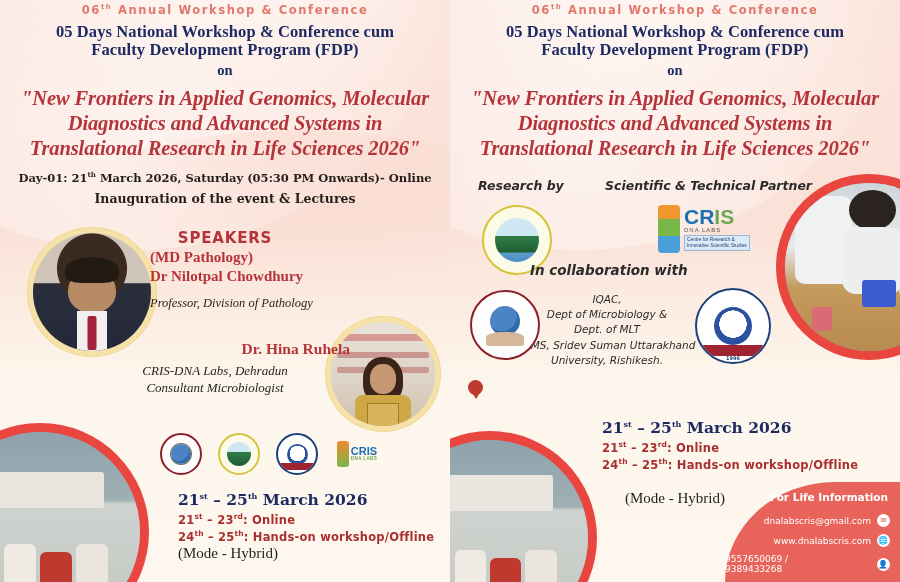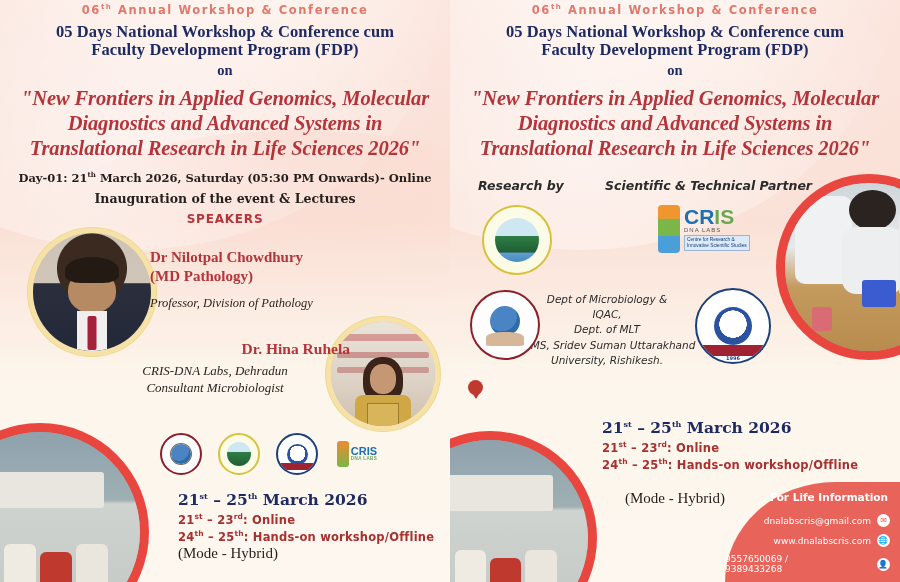--- a/index.html
+++ b/index.html
@@ -51,22 +51,22 @@
     color:#b4343a;font-weight:bold;font-style:italic;font-size:20.5px;
     line-height:1.22;margin-top:7px;letter-spacing:-.1px;
   }
   .dayline{
     color:#241f1c;font-weight:bold;font-size:11.5px;margin-top:9px;
     font-family:"DejaVu Serif", serif;
   }
   .dayline sup{font-size:7px;}
   .inaug{color:#241f1c;font-weight:bold;font-size:12.5px;margin-top:6px;
     font-family:"DejaVu Serif", serif;text-align:center;}
-  .speakers-hd{color:#b4343a;font-weight:bold;font-size:12px;
-    letter-spacing:.8px;margin-top:6px;font-family:"DejaVu Sans", sans-serif;}
+  .speakers-hd{color:#b4343a;font-weight:bold;font-size:15px;
+    letter-spacing:.8px;margin-top:23px;font-family:"DejaVu Sans", sans-serif;}
   .spk-photo{
     position:absolute;border-radius:50%;overflow:hidden;
     box-shadow:0 0 0 5px #f6e2a8, 0 0 0 6px #efd98f;
     background:#cfc4b4;z-index:4;
   }
   .ph-inner{width:100%;height:100%;position:relative;}
   .spk1-name{position:absolute;left:150px;top:248px;width:230px;text-align:left;
     color:#b4343a;font-weight:bold;font-size:15px;line-height:1.25;z-index:5;}
   .spk1-desc{position:absolute;left:150px;top:295px;width:250px;text-align:left;
     color:#241f1c;font-style:italic;font-size:12.5px;line-height:1.3;z-index:5;}
@@ -157,22 +157,22 @@
              width:48px;height:42px;background:#b68a63;border-radius:45% 45% 48% 48%;"></div>
         <div style="position:absolute;left:50%;top:20%;transform:translateX(-50%);
              width:54px;height:26px;background:#241a14;border-radius:50% 50% 30% 30%;"></div>
         <div style="position:absolute;left:50%;top:66%;transform:translateX(-50%);
              width:30px;height:40px;background:#f2f0ee;"></div>
         <div style="position:absolute;left:50%;top:70%;transform:translateX(-50%);
              width:9px;height:34px;background:#a5233a;border-radius:2px;"></div>
       </div>
     </div>
     <div class="spk1-name">
+      <div>(MD Pathology)</div>
       <div>Dr Nilotpal Chowdhury</div>
-      <div>(MD Pathology)</div>
     </div>
     <div class="spk1-desc">
       <div>Professor, Division of Pathology</div>
     </div>
 
     <div class="spk-photo" style="left:331px;top:322px;width:104px;height:104px;">
       <div class="ph-inner" style="background:
           linear-gradient(to bottom,#e9e3da 0%,#ddd3c6 55%,#cfc0ad 100%);">
         <div style="position:absolute;left:6px;top:12px;right:6px;height:7px;background:#c9625f;opacity:.55;border-radius:2px;"></div>
         <div style="position:absolute;left:6px;top:30px;right:6px;height:6px;background:#b2514f;opacity:.5;border-radius:2px;"></div>
@@ -268,23 +268,24 @@
       <div>
         <div style="font-family:'Liberation Sans',sans-serif;font-weight:bold;font-size:21px;
              color:#1a6fb5;line-height:.95;">CR<span style="color:#6aa84f;">IS</span></div>
         <div style="font-family:'Liberation Sans',sans-serif;font-size:6px;color:#555;letter-spacing:1px;">DNA LABS</div>
         <div style="margin-top:2px;font-family:'Liberation Sans',sans-serif;font-size:4.8px;color:#1a3f7a;
              background:#dce9f6;border:1px solid #9ab6d6;padding:1px 2px;line-height:1.25;">
           Centre for Research &amp;<br>Innovative Scientific Studies</div>
       </div>
     </div>
 
+    <div class="collab" style="left:80px;top:262px;">In collaboration with</div>
     <div class="collab-body" style="left:62px;top:292px;width:190px;">
+      <div>IQAC,</div>
       <div>Dept of Microbiology &amp;</div>
-      <div>IQAC,</div>
       <div>Dept. of MLT</div>
       <div>PLMS, Sridev Suman Uttarakhand</div>
       <div>University, Rishikesh.</div>
     </div>
 
     <div class="seal seal-maroon" style="position:absolute;left:20px;top:290px;width:66px;height:66px;z-index:5;">
       <div class="seal-inner" style="width:30px;height:30px;background:
            radial-gradient(circle at 40% 35%,#4b84c4 0 55%,#2e6ba8 56%);margin-top:-8px;"></div>
       <div style="position:absolute;left:14px;right:14px;bottom:12px;height:14px;
            background:#d6b79a;border-radius:40% 40% 10% 10%;"></div>

